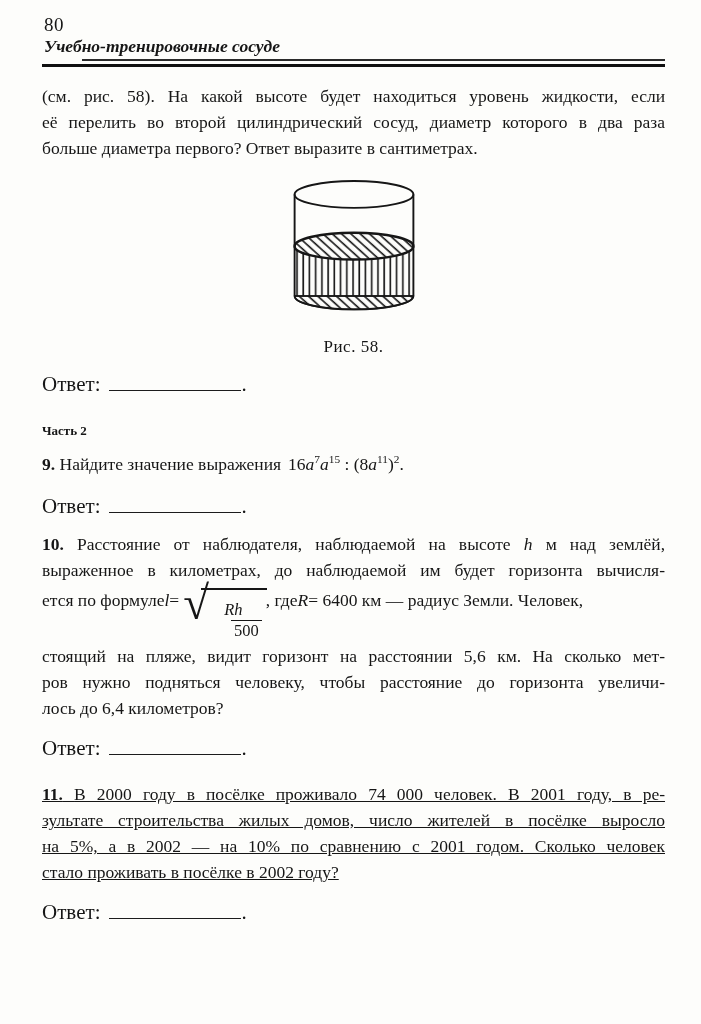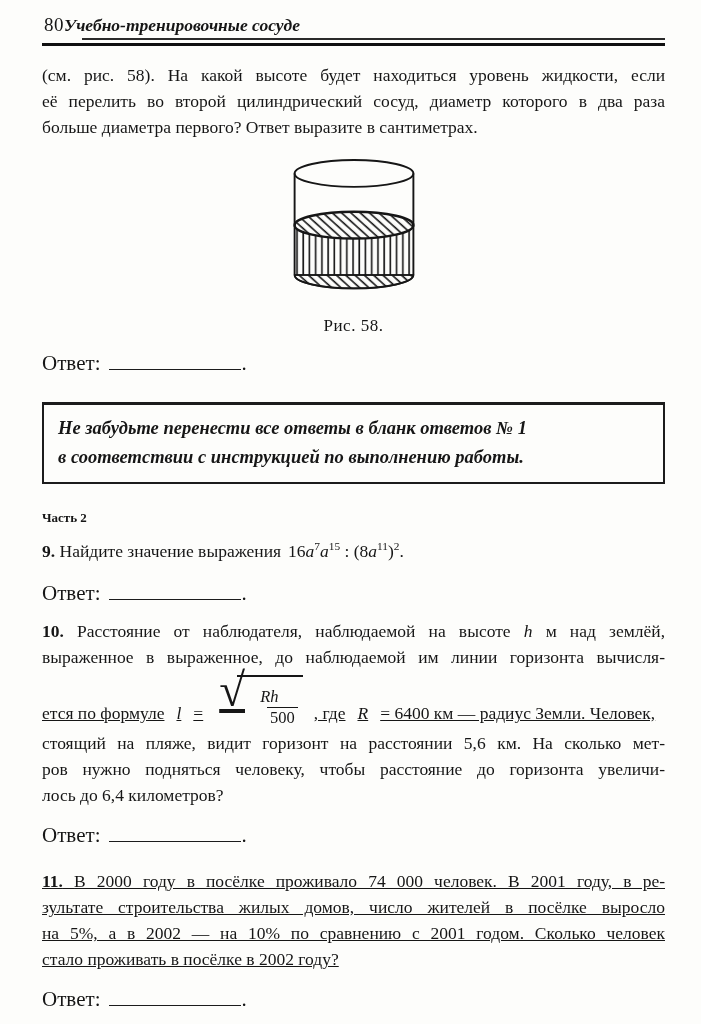--- a/index.html
+++ b/index.html
@@ -10,20 +10,21 @@
     color: #161616;
     font-family: "Liberation Serif", "DejaVu Serif", serif;
     overflow: hidden;
   }
   .page { padding: 12px 36px 0 42px; }
 
   
   .header-row {
     display: flex; justify-content: flex-start; align-items: baseline;
     padding: 2px 2px 0 2px;
+    flex-direction: column;
   }
   .page-num { font-size: 19px; letter-spacing: 0.5px; }
   .header-title { font-size: 17.5px; font-style: italic; font-weight: bold; }
   .rule-thin  { height: 1.5px; background: #2a2a2a; margin: 2px 0 0 40px; }
   .rule-thick { height: 3px;   background: #101010; margin-top: 3px; }
 
   
   .problem { margin-top: 16px; font-size: 17.5px; }
   .pline { line-height: 26px; text-align: justify; }
   .pline.just { text-align-last: justify; }
@@ -56,21 +57,21 @@
   .part-heading { margin: 26px 0 12px 0; text-align: left; font-size: 13px; font-weight: bold; }
 
   
   .expr { margin-left: 7px; white-space: nowrap; }
   .sqrt { display: inline-flex; align-items: flex-start; vertical-align: middle; margin: 0 2px 0 4px; }
   .sqrt-sign { font-size: 47px; line-height: 1; font-weight: 400; transform: translateY(-5px); }
   .radicand { border-top: 2px solid #161616; margin-left: -8px; margin-top: 3px; padding: 4px 5px 0 4px; }
   .frac { display: inline-flex; flex-direction: column; align-items: center; font-size: 16.5px; line-height: 1.15; }
   .frac-num { font-style: italic; padding: 0 3px 1px 3px; }
   .frac-den { border-top: 1.7px solid #161616; padding: 1px 3px 0 3px; margin-left: 26px; }
-  .formula-line { line-height: 30px; display: flex; align-items: flex-end; flex-wrap: nowrap; gap: 12px; margin: 2px 0; text-decoration: underline; }
+  .formula-line { line-height: 30px; display: flex; align-items: flex-start; flex-wrap: nowrap; gap: 0; margin: 2px 0; }
 </style>
 </head>
 <body>
 
 <div class="page">
 
   <div class="header-row">
     <span class="page-num">80</span>
     <span class="header-title">Учебно-тренировочные сосуде</span>
   </div>
@@ -108,41 +109,37 @@
       <line x1="157" y1="20" x2="157" y2="126" stroke="#161616" stroke-width="2"></line>
       <path d="M33,126 A62,14 0 0 0 157,126" fill="none" stroke="#161616" stroke-width="2"></path>
     </svg>
     <div class="fig-caption">Рис. 58.</div>
   </div>
 
   <div class="answer">
     <span>Ответ:</span><span class="blank"></span><span>.</span>
   </div>
 
-  <div class="notice">
-    <div>Не забудьте перенести все ответы в бланк ответов № 1</div>
-    <div>в соответствии с инструкцией по выполнению работы.</div>
-  </div>
 
   <div class="part-heading">Часть 2</div>
 
   <div class="problem" style="margin-top:10px;">
     <div class="pline">
       <span class="pnum">9.</span>
       <span>Найдите значение выражения</span><span class="expr"><span>16</span><span class="it">a</span><span class="sup">7</span><span class="it">a</span><span class="sup">15</span><span> : </span><span>(8</span><span class="it">a</span><span class="sup">11</span><span>)</span><span class="sup">2</span><span>.</span></span>
     </div>
   </div>
 
   <div class="answer">
     <span>Ответ:</span><span class="blank"></span><span>.</span>
   </div>
 
   <div class="problem" style="margin-top:12px;">
     <div class="pline just"><span class="pnum">10.</span> <span>Расстояние от наблюдателя, наблюдаемой на высоте</span> <span class="it">h</span> <span>м над землёй,</span></div>
-    <div class="pline just">выраженное в выраженное, до наблюдаемой им линии горизонта вычисля-</div>
+    <div class="pline just">выраженное в километрах, до наблюдаемой им будет горизонта вычисля-</div>
     <div class="formula-line">
       <span>ется по формуле</span>
       <span class="it">l</span>
       <span>=</span>
       <span class="sqrt">
           <span class="sqrt-sign">√</span>
           <span class="radicand"><span class="frac">
               <span class="frac-num">Rh</span>
               <span class="frac-den">500</span>
             </span></span>

